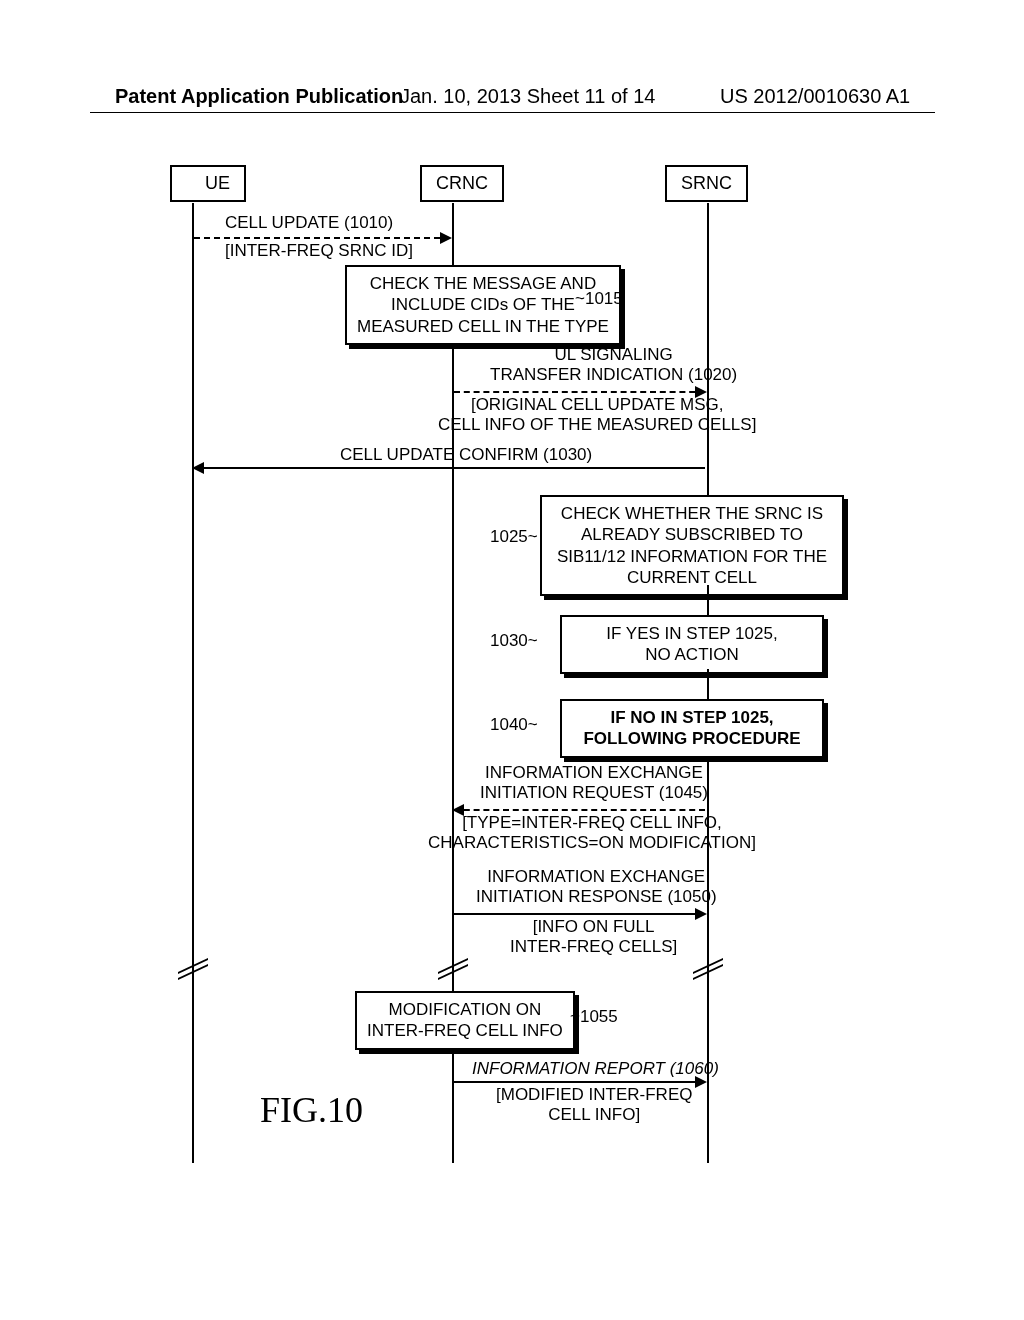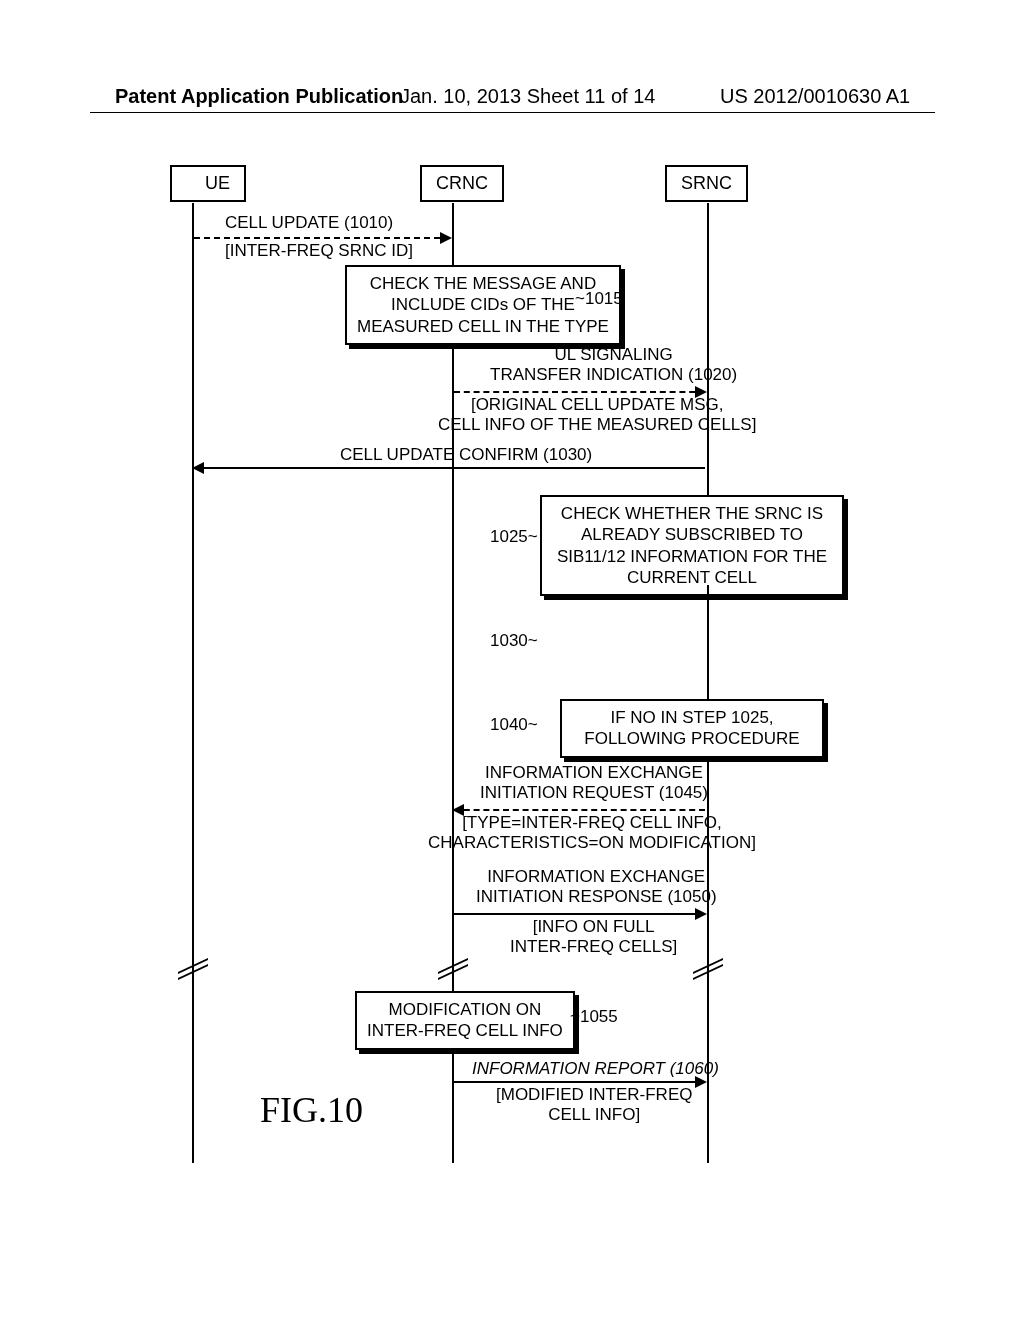--- a/index.html
+++ b/index.html
@@ -178,25 +178,27 @@
   <div class="arrow left" style="left:24px; top:302px; width:511px;"></div>
 
   <div class="proc-box" style="left:370px; top:330px; width:280px;">CHECK WHETHER THE SRNC IS
 ALREADY SUBSCRIBED TO
 SIB11/12 INFORMATION FOR THE
 CURRENT CELL</div>
   <div class="ref" style="left:320px; top:362px;"><span>1025</span>~</div>
 
   <div class="connector" style="left:537px; top:420px; height:30px;"></div>
 
+  <div class="proc-box" style="left:390px; top:450px; width:240px;">IF YES IN STEP 1025,
+NO ACTION</div>
   <div class="ref" style="left:320px; top:466px;"><span>1030</span>~</div>
 
   <div class="connector" style="left:537px; top:504px; height:30px;"></div>
 
-  <div class="proc-box" style="left:390px; top:534px; width:240px;">IF NO IN STEP 1025,
+  <div class="proc-box" style="left:390px; top:534px; width:240px;font-weight:bold;">IF NO IN STEP 1025,
 FOLLOWING PROCEDURE</div>
   <div class="ref" style="left:320px; top:550px;"><span>1040</span>~</div>
 
   <div class="msg" style="left:310px; top:598px;">INFORMATION EXCHANGE
 INITIATION REQUEST (1045)</div>
   <div class="arrow left dashed" style="left:284px; top:644px; width:251px;"></div>
   <div class="msg" style="left:258px; top:648px;">[TYPE=INTER-FREQ CELL INFO,
 CHARACTERISTICS=ON MODIFICATION]</div>
 
   <div class="msg" style="left:306px; top:702px;">INFORMATION EXCHANGE

